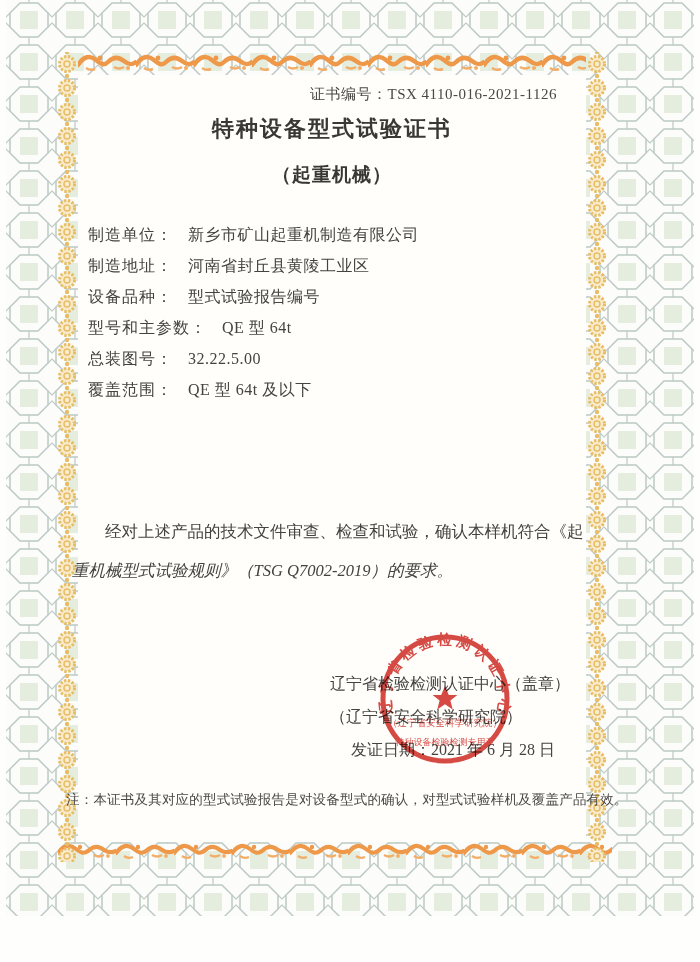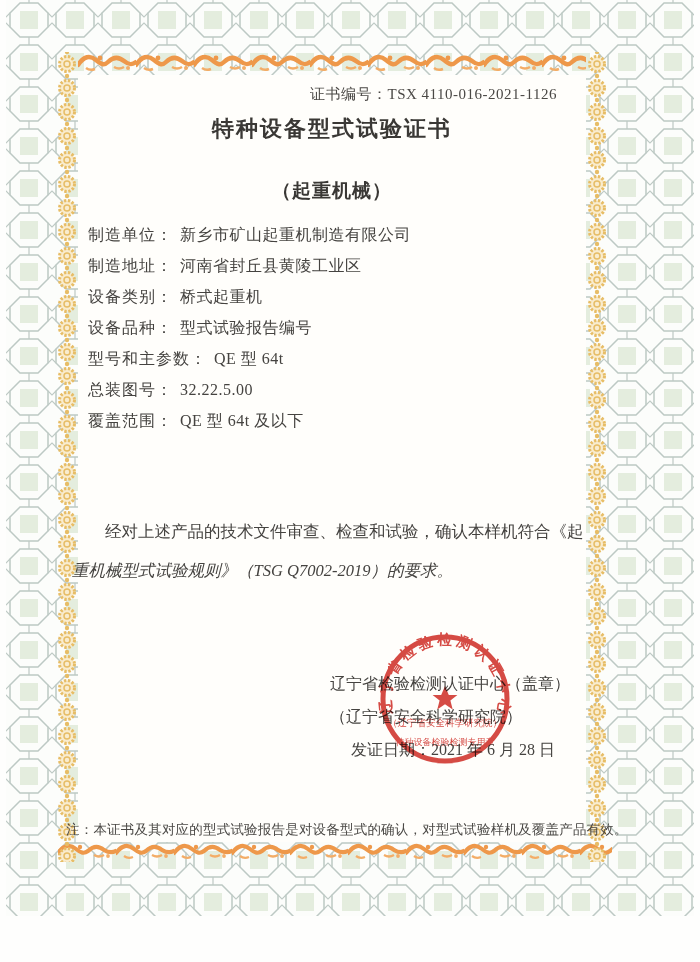--- a/index.html
+++ b/index.html
@@ -27,36 +27,36 @@
   
   .cert-number { position:absolute; left:310px; top:85px; font-size:15px; letter-spacing:0.5px; color:#4a4845; white-space:nowrap; }
   .title {
     position:absolute; left:78px; top:114px; width:508px; text-align:center;
     font-family:"DejaVu Sans","Liberation Sans",sans-serif;
     font-weight:bold; font-size:22px; letter-spacing:2px; color:#3a3835; white-space:nowrap;
   }
   .subtitle {
     position:absolute; left:78px; top:162px; width:508px; text-align:center;
     font-family:"DejaVu Sans","Liberation Sans",sans-serif;
-    font-weight:bold; font-size:19px; letter-spacing:1px; color:#3a3835;margin-top:16px;
+    font-weight:bold; font-size:19px; letter-spacing:1px; color:#3a3835;
   }
   .fields { position:absolute; left:88px; top:219px; font-size:16px; color:#454340; }
   .field-row { line-height:31px; white-space:nowrap; }
   .f-label { letter-spacing:1px; }
-  .f-value { margin-left:7px; letter-spacing:0.5px; }
+  .f-value { margin-left:15px; letter-spacing:0.5px; }
 
   .statement { position:absolute; left:72px; top:512px; width:526px; font-size:16.5px; line-height:39px; color:#454340; }
   .statement .line1 { padding-left:33px; white-space:nowrap; }
   .statement .line2 { white-space:nowrap;font-style:italic; }
 
   .issuer { position:absolute; left:330px; top:667px; width:268px; font-size:16px; line-height:33px; color:#454340; }
   .issuer div { white-space:nowrap; }
   .issuer .date-line { padding-left:21px; }
 
-  .note { position:absolute; left:66px; top:821px; width:584px; font-size:13.5px; letter-spacing:0.2px; color:#4a4845; white-space:nowrap; }
+  .note { position:absolute; left:66px; top:791px; width:584px; font-size:13.5px; letter-spacing:0.2px; color:#4a4845; white-space:nowrap; }
 
   
   .stamp { position:absolute; left:374px; top:628px; width:142px; height:142px; mix-blend-mode:multiply; opacity:0.92; }
 </style>
 </head>
 <body>
 
 <div class="page">
 
   <div class="pattern-bg">
@@ -137,23 +137,20 @@
   <div class="subtitle">（起重机械）</div>
 
   <div class="fields">
     <div class="field-row">
       <span class="f-label">制造单位：</span><span class="f-value">新乡市矿山起重机制造有限公司</span>
     </div>
     <div class="field-row">
       <span class="f-label">制造地址：</span><span class="f-value">河南省封丘县黄陵工业区</span>
     </div>
     <div class="field-row">
-      <span class="f-label">设备类别：</span><span class="f-value">桥式起重机</span>
-    </div>
-    <div class="field-row">
       <span class="f-label">设备品种：</span><span class="f-value">型式试验报告编号</span>
     </div>
     <div class="field-row">
       <span class="f-label">型号和主参数：</span><span class="f-value">QE 型 64t</span>
     </div>
     <div class="field-row">
       <span class="f-label">总装图号：</span><span class="f-value">32.22.5.00</span>
     </div>
     <div class="field-row">
       <span class="f-label">覆盖范围：</span><span class="f-value">QE 型 64t 及以下</span>

